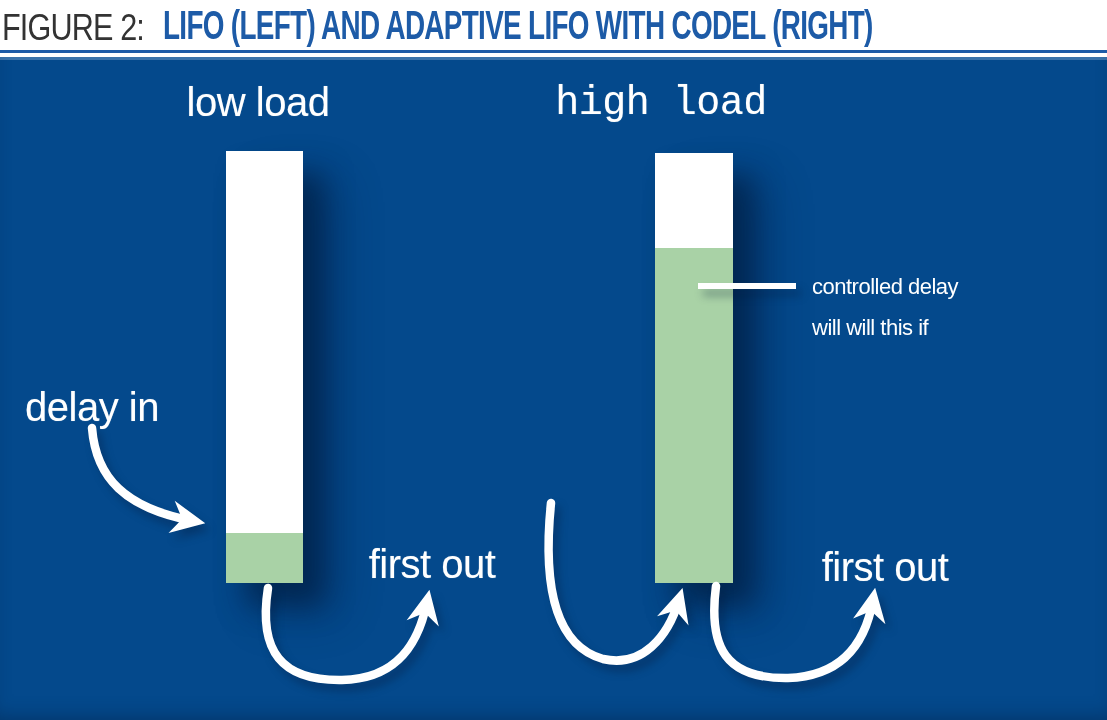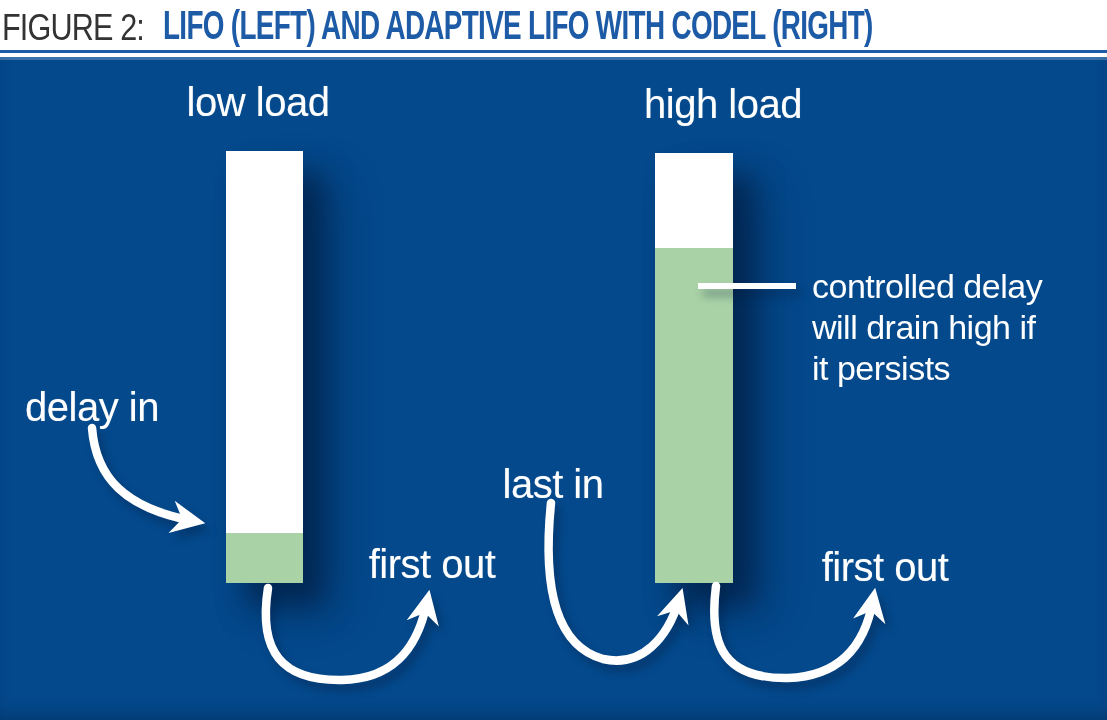--- a/index.html
+++ b/index.html
@@ -41,21 +41,21 @@
   .bar-right .green{height:335px;}
   
   .lbl{
     position:absolute;color:var(--label-white,#fff);font-size:40px;line-height:38px;
     letter-spacing:-0.5px;white-space:nowrap;
     text-shadow:0 0 1px rgba(255,255,255,.4);
   }
   .centered{transform:translateX(-50%);}
   .callout{
     position:absolute;left:812px;top:266px;color:var(--label-white,#fff);
-    font-size:34px;line-height:41px;letter-spacing:-0.5px;white-space:nowrap;
+    font-size:22px;line-height:41px;letter-spacing:-0.5px;white-space:nowrap;
   }
   
   svg.arrows{
     position:absolute;left:0;top:0;width:1107px;height:720px;pointer-events:none;
     filter:drop-shadow(5px 7px 4px rgba(2,24,55,.35));
   }
   svg.arrows path.arrow{fill:none;stroke:#ffffff;stroke-width:8.5;stroke-linecap:round;}
   svg.arrows line.callout-line{stroke:#ffffff;stroke-width:6;}
 </style>
 </head>
@@ -85,27 +85,25 @@
       </marker>
     </defs>
     <path class="arrow" d="M 92 428 C 96 478 125 508 193 521" marker-end="url(#ah)"></path>
     <path class="arrow" d="M 268 588 C 258 652 282 681 342 680 C 398 679 419 642 427 602" marker-end="url(#ah)"></path>
     <path class="arrow" d="M 551 503 C 543 582 553 645 603 659 C 642 668 668 637 679 600" marker-end="url(#ah)"></path>
     <path class="arrow" d="M 716 586 C 708 648 726 679 788 678 C 845 676 866 640 873 600" marker-end="url(#ah)"></path>
     <line class="callout-line" x1="698" y1="286" x2="796" y2="286"></line>
   </svg>
 
   <div class="lbl centered" style="left:258px;top:83px;">low load</div>
-  <div class="lbl centered" style="left:723px;top:85px;">high load</div>
+  <div class="lbl centered" style="left:661px;top:85px;font-family:Liberation Mono, monospace;">high load</div>
 
   <div class="lbl centered" style="left:92px;top:388px;">delay in</div>
   <div class="lbl centered" style="left:432px;top:545px;">first out</div>
 
-  <div class="lbl centered" style="left:553px;top:465px;">last in</div>
   <div class="lbl centered" style="left:885px;top:548px;">first out</div>
 
   <div class="callout">
     <div>controlled delay</div>
-    <div>will drain high if</div>
-    <div>it persists</div>
+    <div>will will this if</div>
   </div>
 
 </div>
 
 </body></html>

